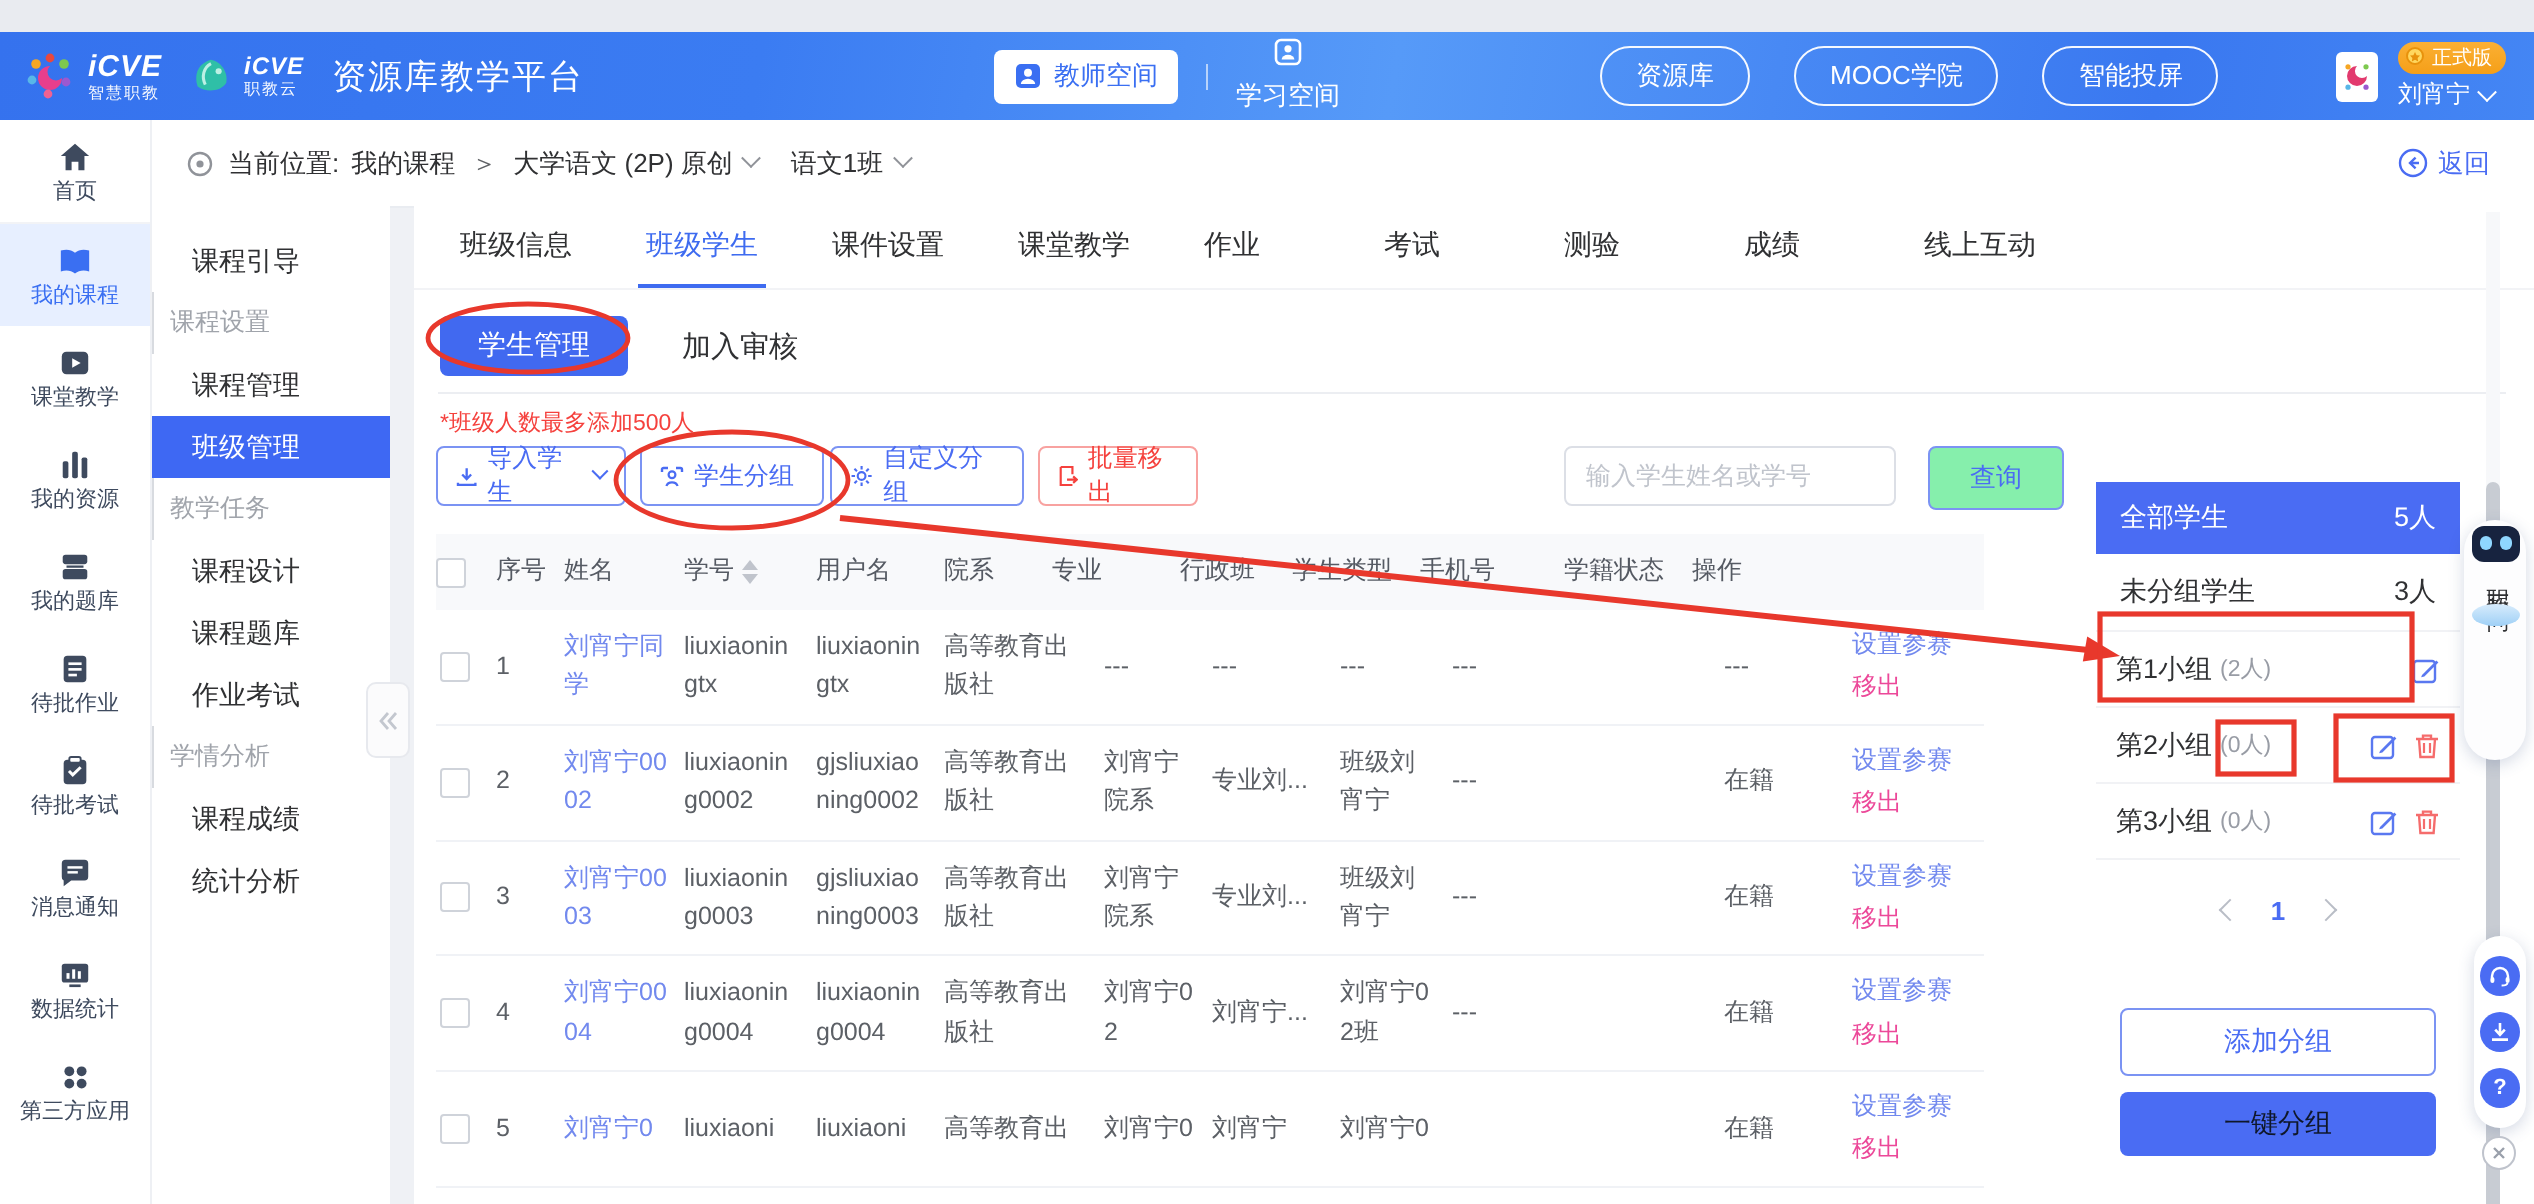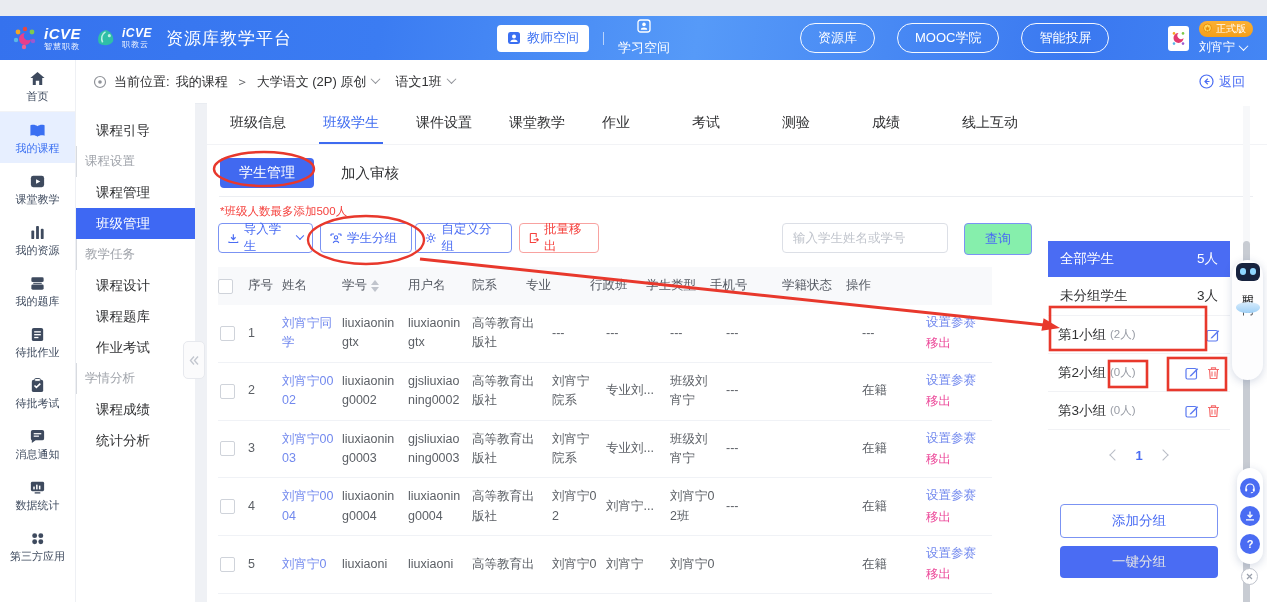--- a/index.html
+++ b/index.html
@@ -127,21 +127,21 @@
   .g-count{font-size:11.5px;color:#989ca5;margin-left:4px;}
   .g-icons{margin-left:auto;display:flex;align-items:center;gap:8px;}
   .g-icons svg{cursor:pointer;}
   .gp-pager{height:42px;display:flex;align-items:center;justify-content:center;gap:16px;margin-top:4px;}
   .pg-ar{width:7px;height:7px;border-left:1.5px solid #b9bdc6;border-bottom:1.5px solid #b9bdc6;display:inline-block;cursor:pointer;}
   .pg-prev{transform:rotate(45deg);}
   .pg-next{transform:rotate(225deg);}
   .pg-num{font-size:13px;color:#4a6cf3;font-weight:bold;cursor:pointer;}
   .gp-add{margin:28px 12px 0 12px;height:32px;border:1px solid #7b93f3;border-radius:4px;color:#4a6cf3;
     background:#fff;font-size:13.5px;display:flex;align-items:center;justify-content:center;cursor:pointer;}
-  .gp-auto{margin:8px 12px 0 12px;height:32px;background:#4a6cf3;border-radius:4px;color:#e5e5e5;
+  .gp-auto{margin:8px 12px 0 12px;height:32px;background:#4a6cf3;border-radius:4px;color:#0f172a;
     font-size:13.5px;display:flex;align-items:center;justify-content:center;cursor:pointer;}
 
   
   .vscroll{position:absolute;left:1243px;top:90px;width:7px;height:507px;background:#f7f8fa;z-index:2;}
   .vthumb{position:absolute;left:0;top:135px;width:7px;height:370px;background:#c8ccd3;border-radius:4px;cursor:pointer;}
   .assistant{position:absolute;left:1232px;top:244px;width:31px;height:120px;background:#fdfdfe;border-radius:16px;
     box-shadow:0 2px 8px rgba(60,80,130,.22);z-index:4;display:flex;flex-direction:column;align-items:center;padding-top:3px;box-sizing:border-box;cursor:pointer;}
   .robot{width:24px;height:18px;background:#17233f;border-radius:6px;position:relative;flex:0 0 auto;}
   .robot::before,.robot::after{content:"";position:absolute;top:5px;width:6px;height:7px;border-radius:3px;background:#8fd6ff;}
   .robot::before{left:4px;} .robot::after{right:4px;}

